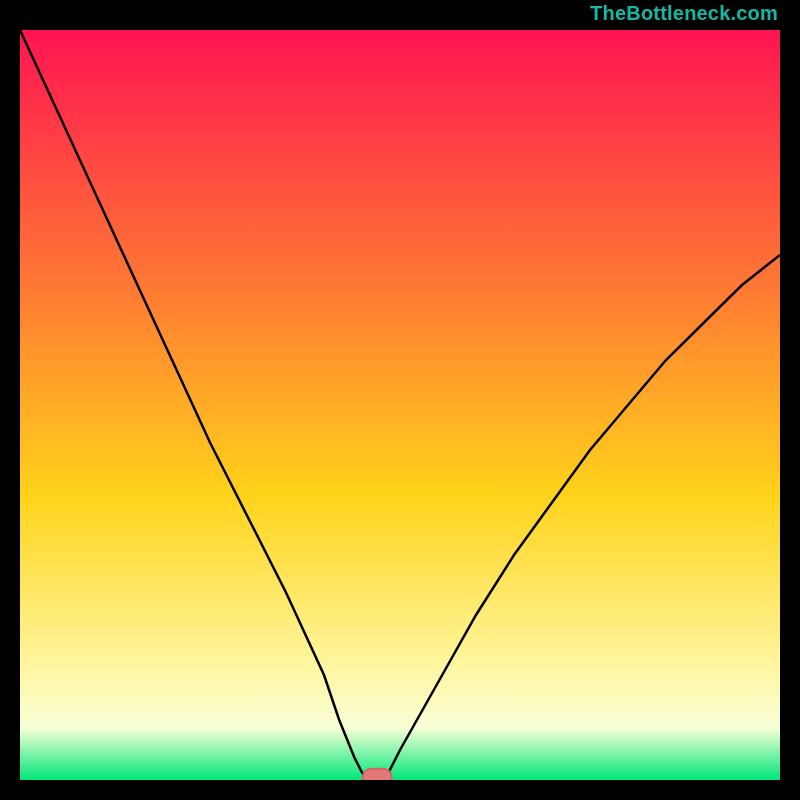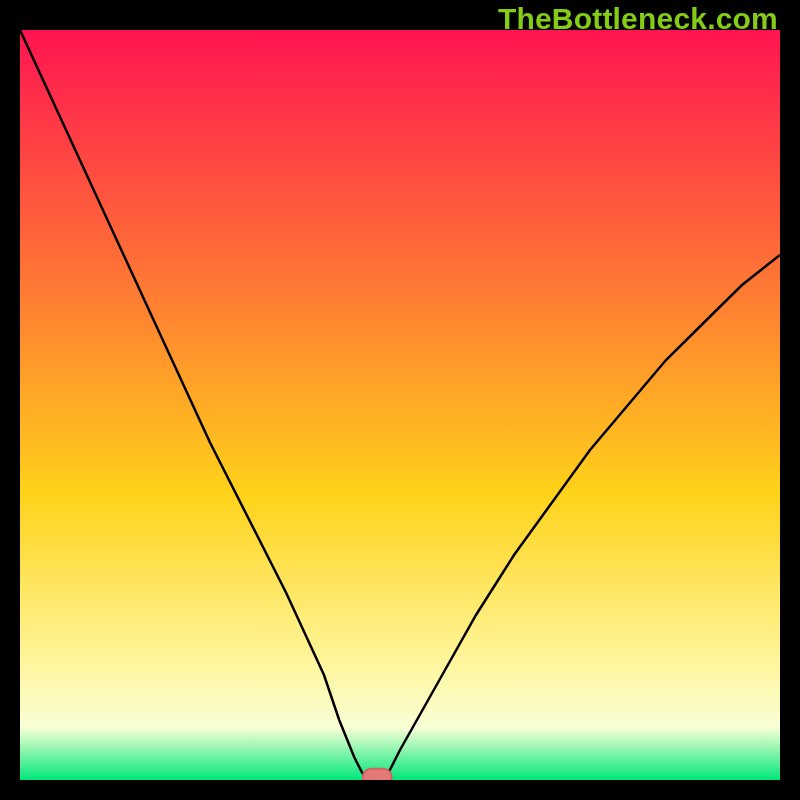--- a/index.html
+++ b/index.html
@@ -14,23 +14,23 @@
     position: relative;
     width: 800px;
     height: 800px;
     background: #000;
   }
   .watermark {
     position: absolute;
     top: 2px;
     right: 22px;
     font-family: Arial, Helvetica, sans-serif;
-    font-size: 30px;
+    font-size: 20px;
     font-weight: 600;
-    color: #84cc16;
+    color: #14b8a6;
     letter-spacing: 0.2px;
     z-index: 10;
   }
   svg.plot {
     position: absolute;
     left: 20px;
     top: 30px;
     width: 760px;
     height: 750px;
   }

